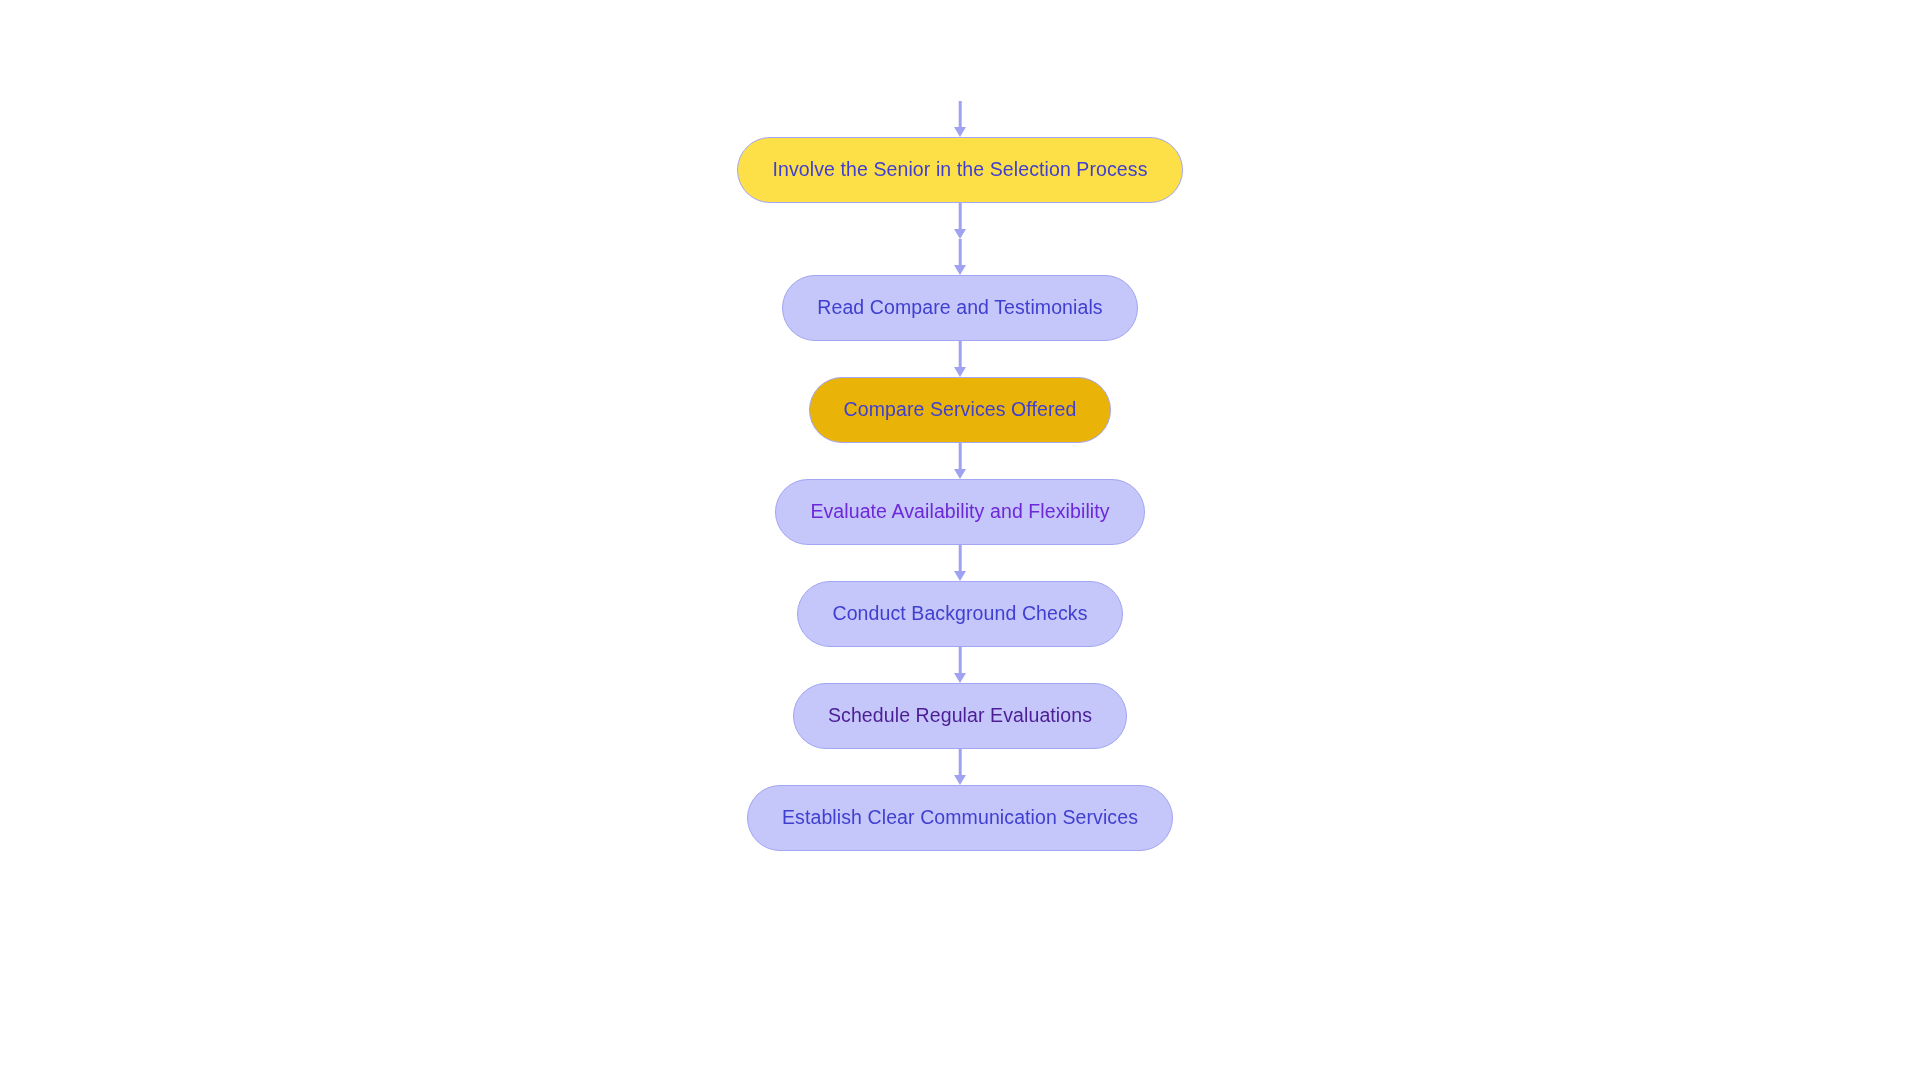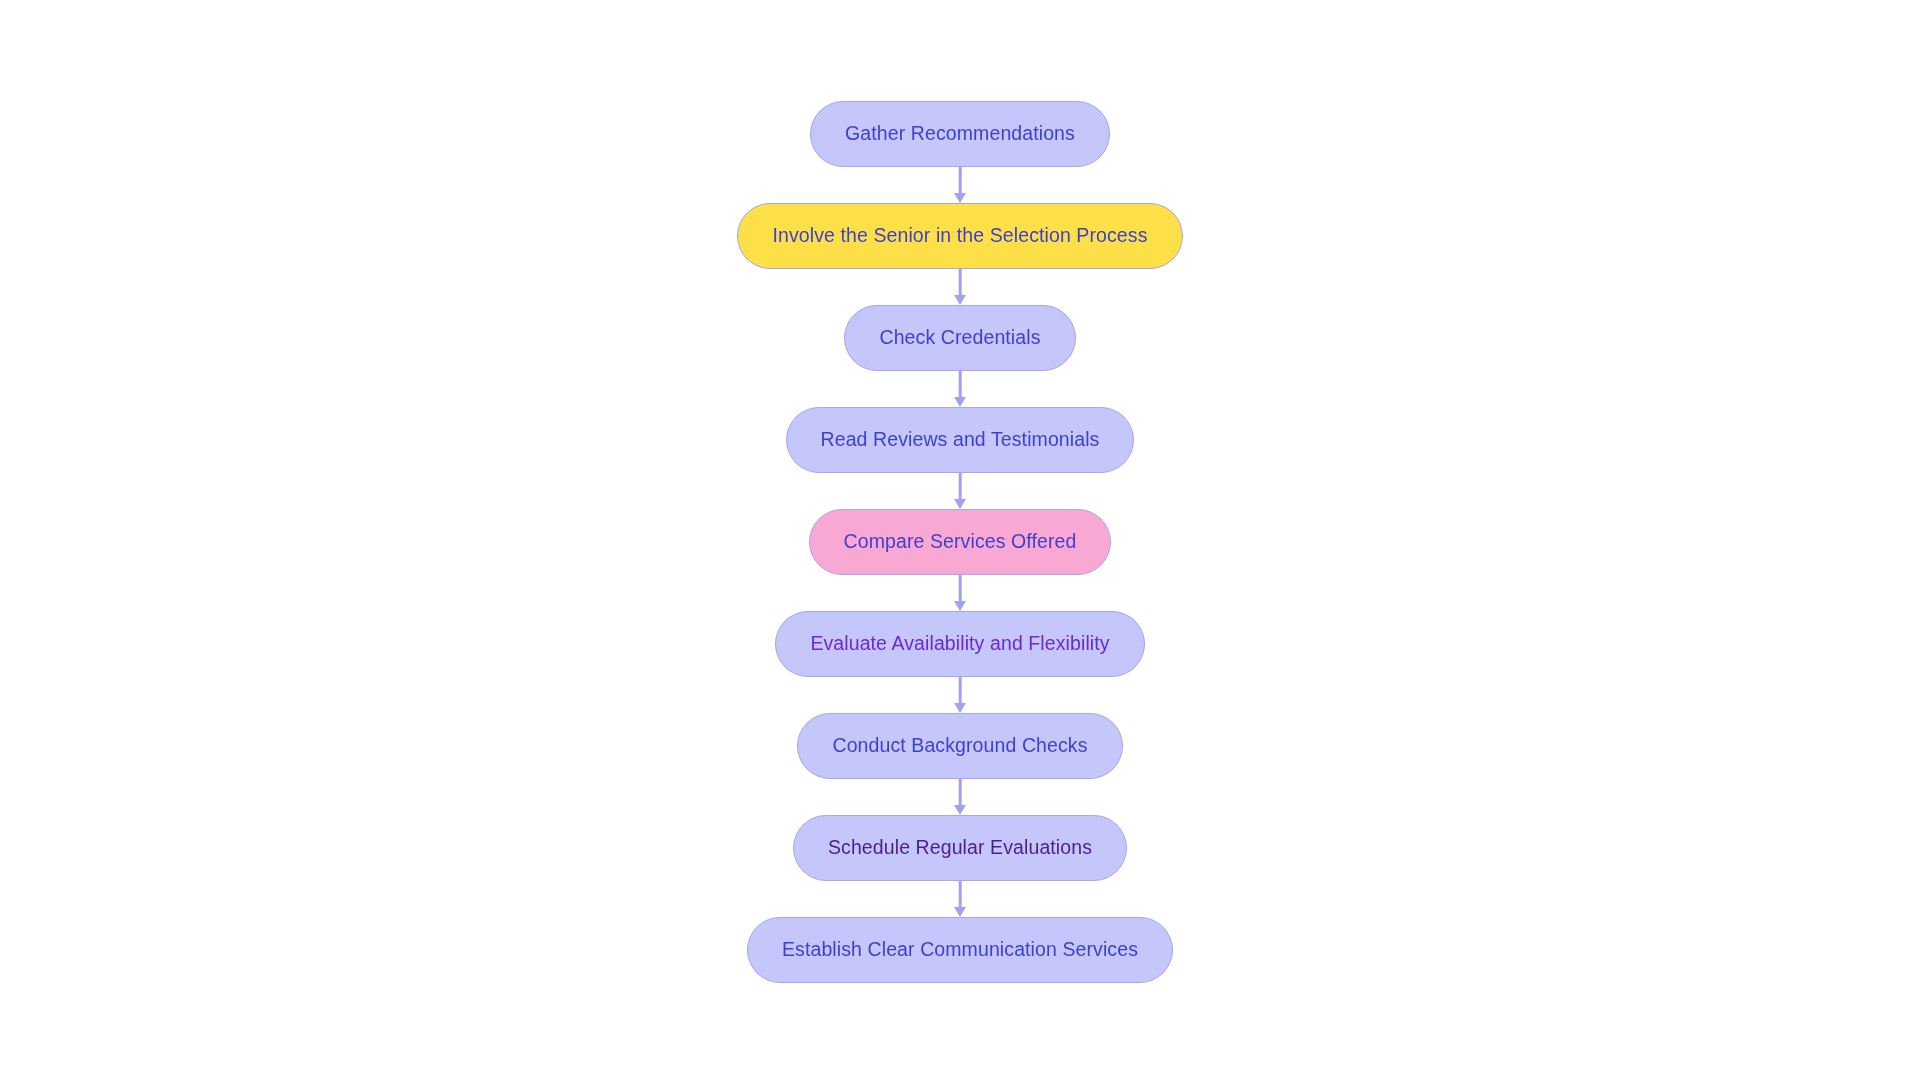--- a/index.html
+++ b/index.html
@@ -82,57 +82,51 @@
     border-right: 6.5px solid transparent;
     border-top: 10px solid #9fa2f0;
   }
 </style>
 </head>
 <body style="background: rgb(255, 255, 255);">
 
 <div id="flow-canvas" style="background: rgb(255, 255, 255);">
   <div class="flow-column" style="top: 101px;">
 
-    <div class="node" style="background: rgb(197, 198, 250); border-color: rgb(163, 166, 242); color: rgb(64, 64, 208);">
-      <span class="node-label">Gather Recommendations</span>
-    </div>
 
     <div class="connector">
       <span class="shaft" style="background: rgb(159, 162, 240);"></span>
       <span class="head" style="border-top-color: rgb(159, 162, 240);"></span>
     </div>
 
     <div class="node" style="background: #fde047; border-color: rgb(163, 166, 242); color: rgb(64, 64, 208);">
       <span class="node-label">Involve the Senior in the Selection Process</span>
     </div>
 
     <div class="connector">
       <span class="shaft" style="background: rgb(159, 162, 240);"></span>
       <span class="head" style="border-top-color: rgb(159, 162, 240);"></span>
     </div>
 
+
+    <div class="connector">
+      <span class="shaft" style="background: rgb(159, 162, 240);"></span>
+      <span class="head" style="border-top-color: rgb(159, 162, 240);"></span>
+    </div>
+
     <div class="node" style="background: rgb(197, 198, 250); border-color: rgb(163, 166, 242); color: rgb(64, 64, 208);">
-      <span class="node-label">Check Credentials</span>
+      <span class="node-label">Read Compare and Testimonials</span>
     </div>
 
     <div class="connector">
       <span class="shaft" style="background: rgb(159, 162, 240);"></span>
       <span class="head" style="border-top-color: rgb(159, 162, 240);"></span>
     </div>
 
-    <div class="node" style="background: rgb(197, 198, 250); border-color: rgb(163, 166, 242); color: rgb(64, 64, 208);">
-      <span class="node-label">Read Reviews and Testimonials</span>
-    </div>
-
-    <div class="connector">
-      <span class="shaft" style="background: rgb(159, 162, 240);"></span>
-      <span class="head" style="border-top-color: rgb(159, 162, 240);"></span>
-    </div>
-
-    <div class="node" style="background: #f9a8d4; border-color: rgb(163, 166, 242); color: rgb(64, 64, 208);">
+    <div class="node" style="background: #eab308; border-color: rgb(163, 166, 242); color: rgb(64, 64, 208);">
       <span class="node-label">Compare Services Offered</span>
     </div>
 
     <div class="connector">
       <span class="shaft" style="background: rgb(159, 162, 240);"></span>
       <span class="head" style="border-top-color: rgb(159, 162, 240);"></span>
     </div>
 
     <div class="node" style="background: rgb(197, 198, 250); border-color: rgb(163, 166, 242); color: #6d28d9;">
       <span class="node-label">Evaluate Availability and Flexibility</span>

